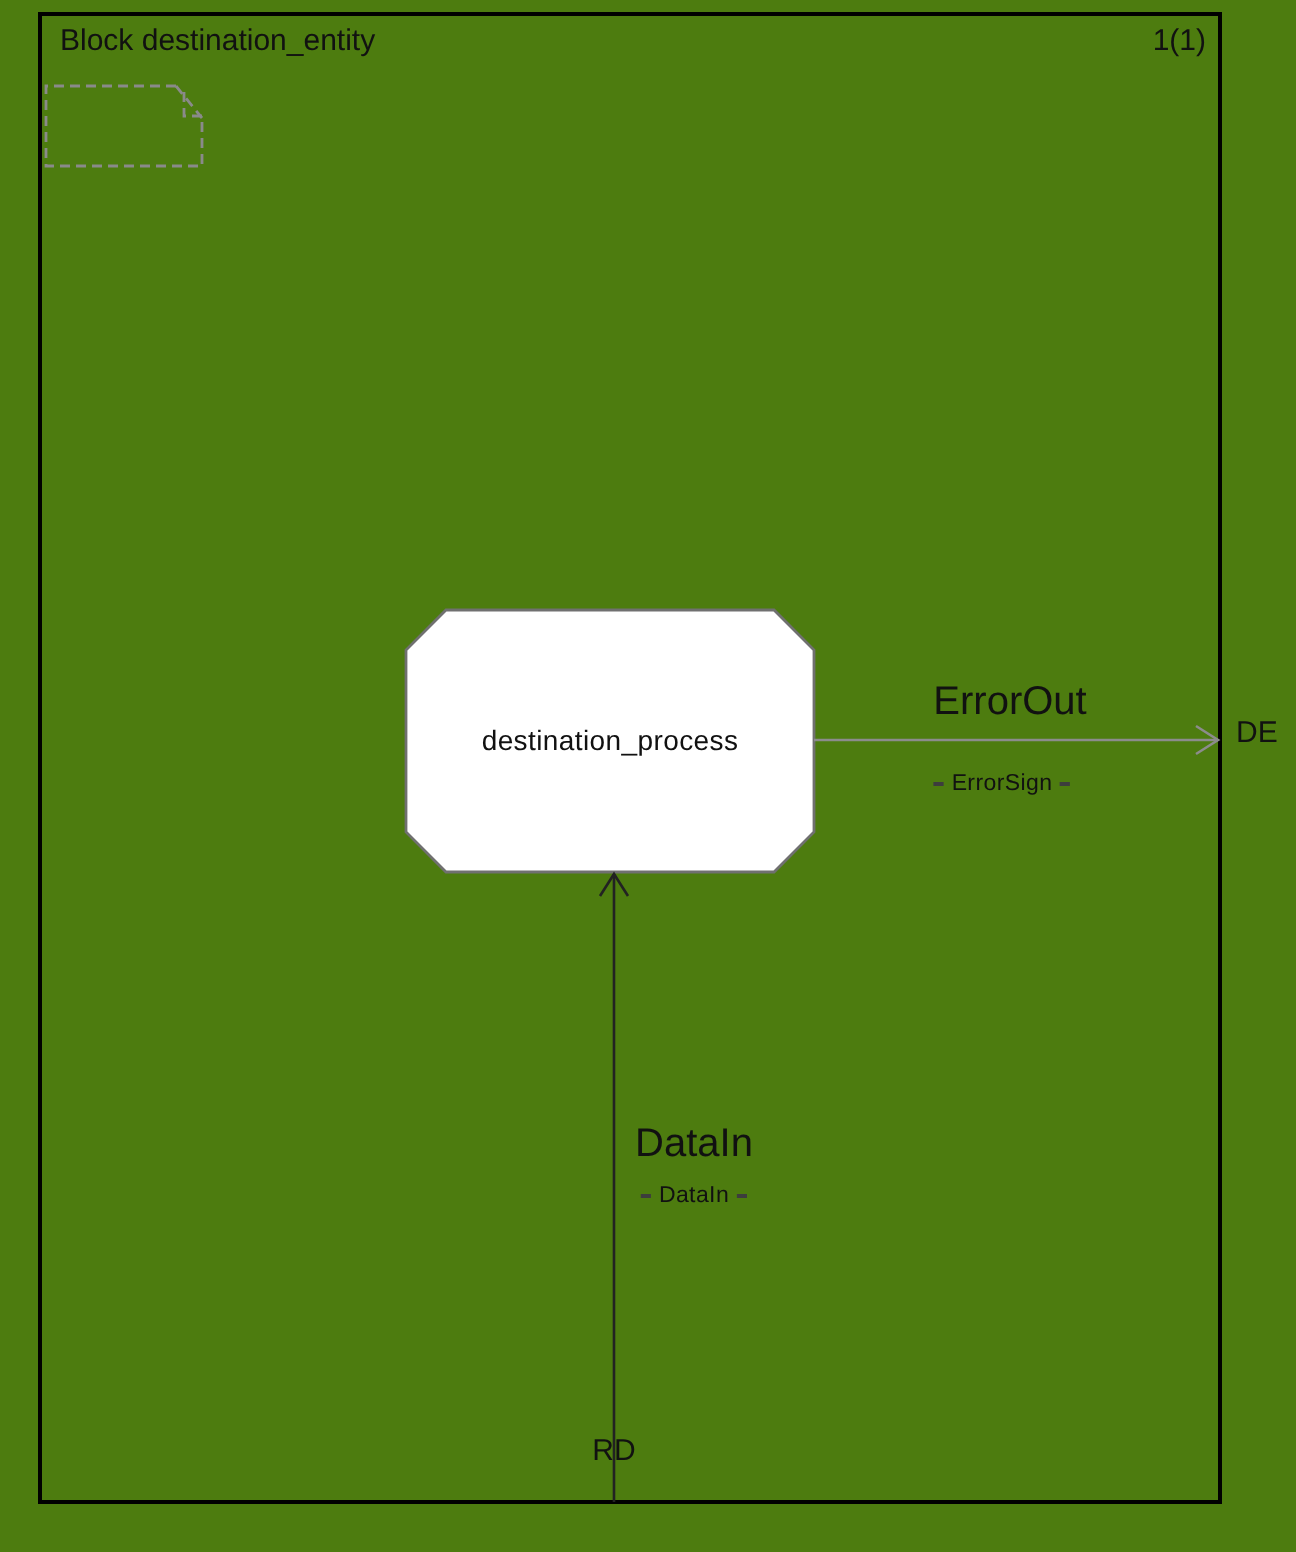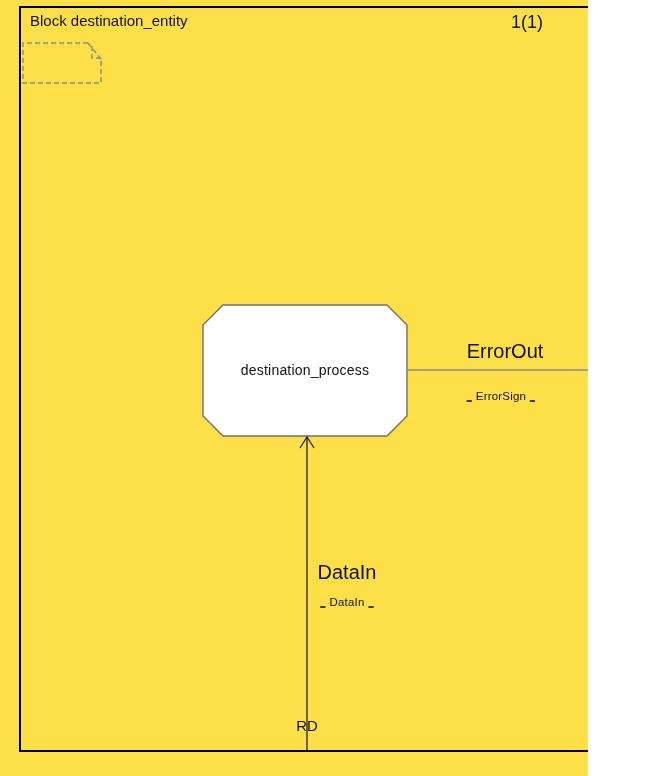--- a/index.html
+++ b/index.html
@@ -4,44 +4,44 @@
 <style>
   html, body {
     margin: 0;
     padding: 0;
     background: #ffffff;
     font-family: "Liberation Sans", "DejaVu Sans", sans-serif;
     color: #111111;
   }
   .stage {
     position: relative;
-    width: 588px;
+    width: 648px;
     height: 776px;
-    background: #fde047;
+    background: #4d7c0f;
     overflow: hidden;
   }
   .stage svg {
     position: absolute;
     left: 0;
     top: 0;
   }
   .lbl {
     position: absolute;
     white-space: nowrap;
     line-height: 1.1;
   }
   .block-title {
     left: 30px;
     top: 13px;
     font-size: 15px;
   }
   .page-number {
     right: 45px;
     top: 13px;
-    font-size: 18px;
+    font-size: 15px;
   }
   .process-name-box {
     left: 203px;
     top: 305px;
     width: 204px;
     height: 131px;
     display: flex;
     align-items: center;
     justify-content: center;
     font-size: 14px;
@@ -55,21 +55,21 @@
   .datain-label  { left: 347px; top: 561px; text-align: right; }
   .endpoint-label { font-size: 15px; }
   .de-label { left: 618px; top: 359px; text-align: right; }
   .rd-label { left: 307px; top: 718px; transform: translateX(-50%); }
 
   
   .siglist {
     position: absolute;
     transform: translateX(-50%);
     display: inline-flex;
-    align-items: flex-end;
+    align-items: center;
     height: 21px;
   }
   .errsig-list  { left: 501px; top: 381px; }
   .datasig-list { left: 347px; top: 587px; }
   .bk { width: 4px; }
   .bk-l {
     border-left: 1.4px solid #3d3d3d;
     border-top: 1.2px solid #3d3d3d;
     border-bottom: 1.2px solid #3d3d3d;
   }

